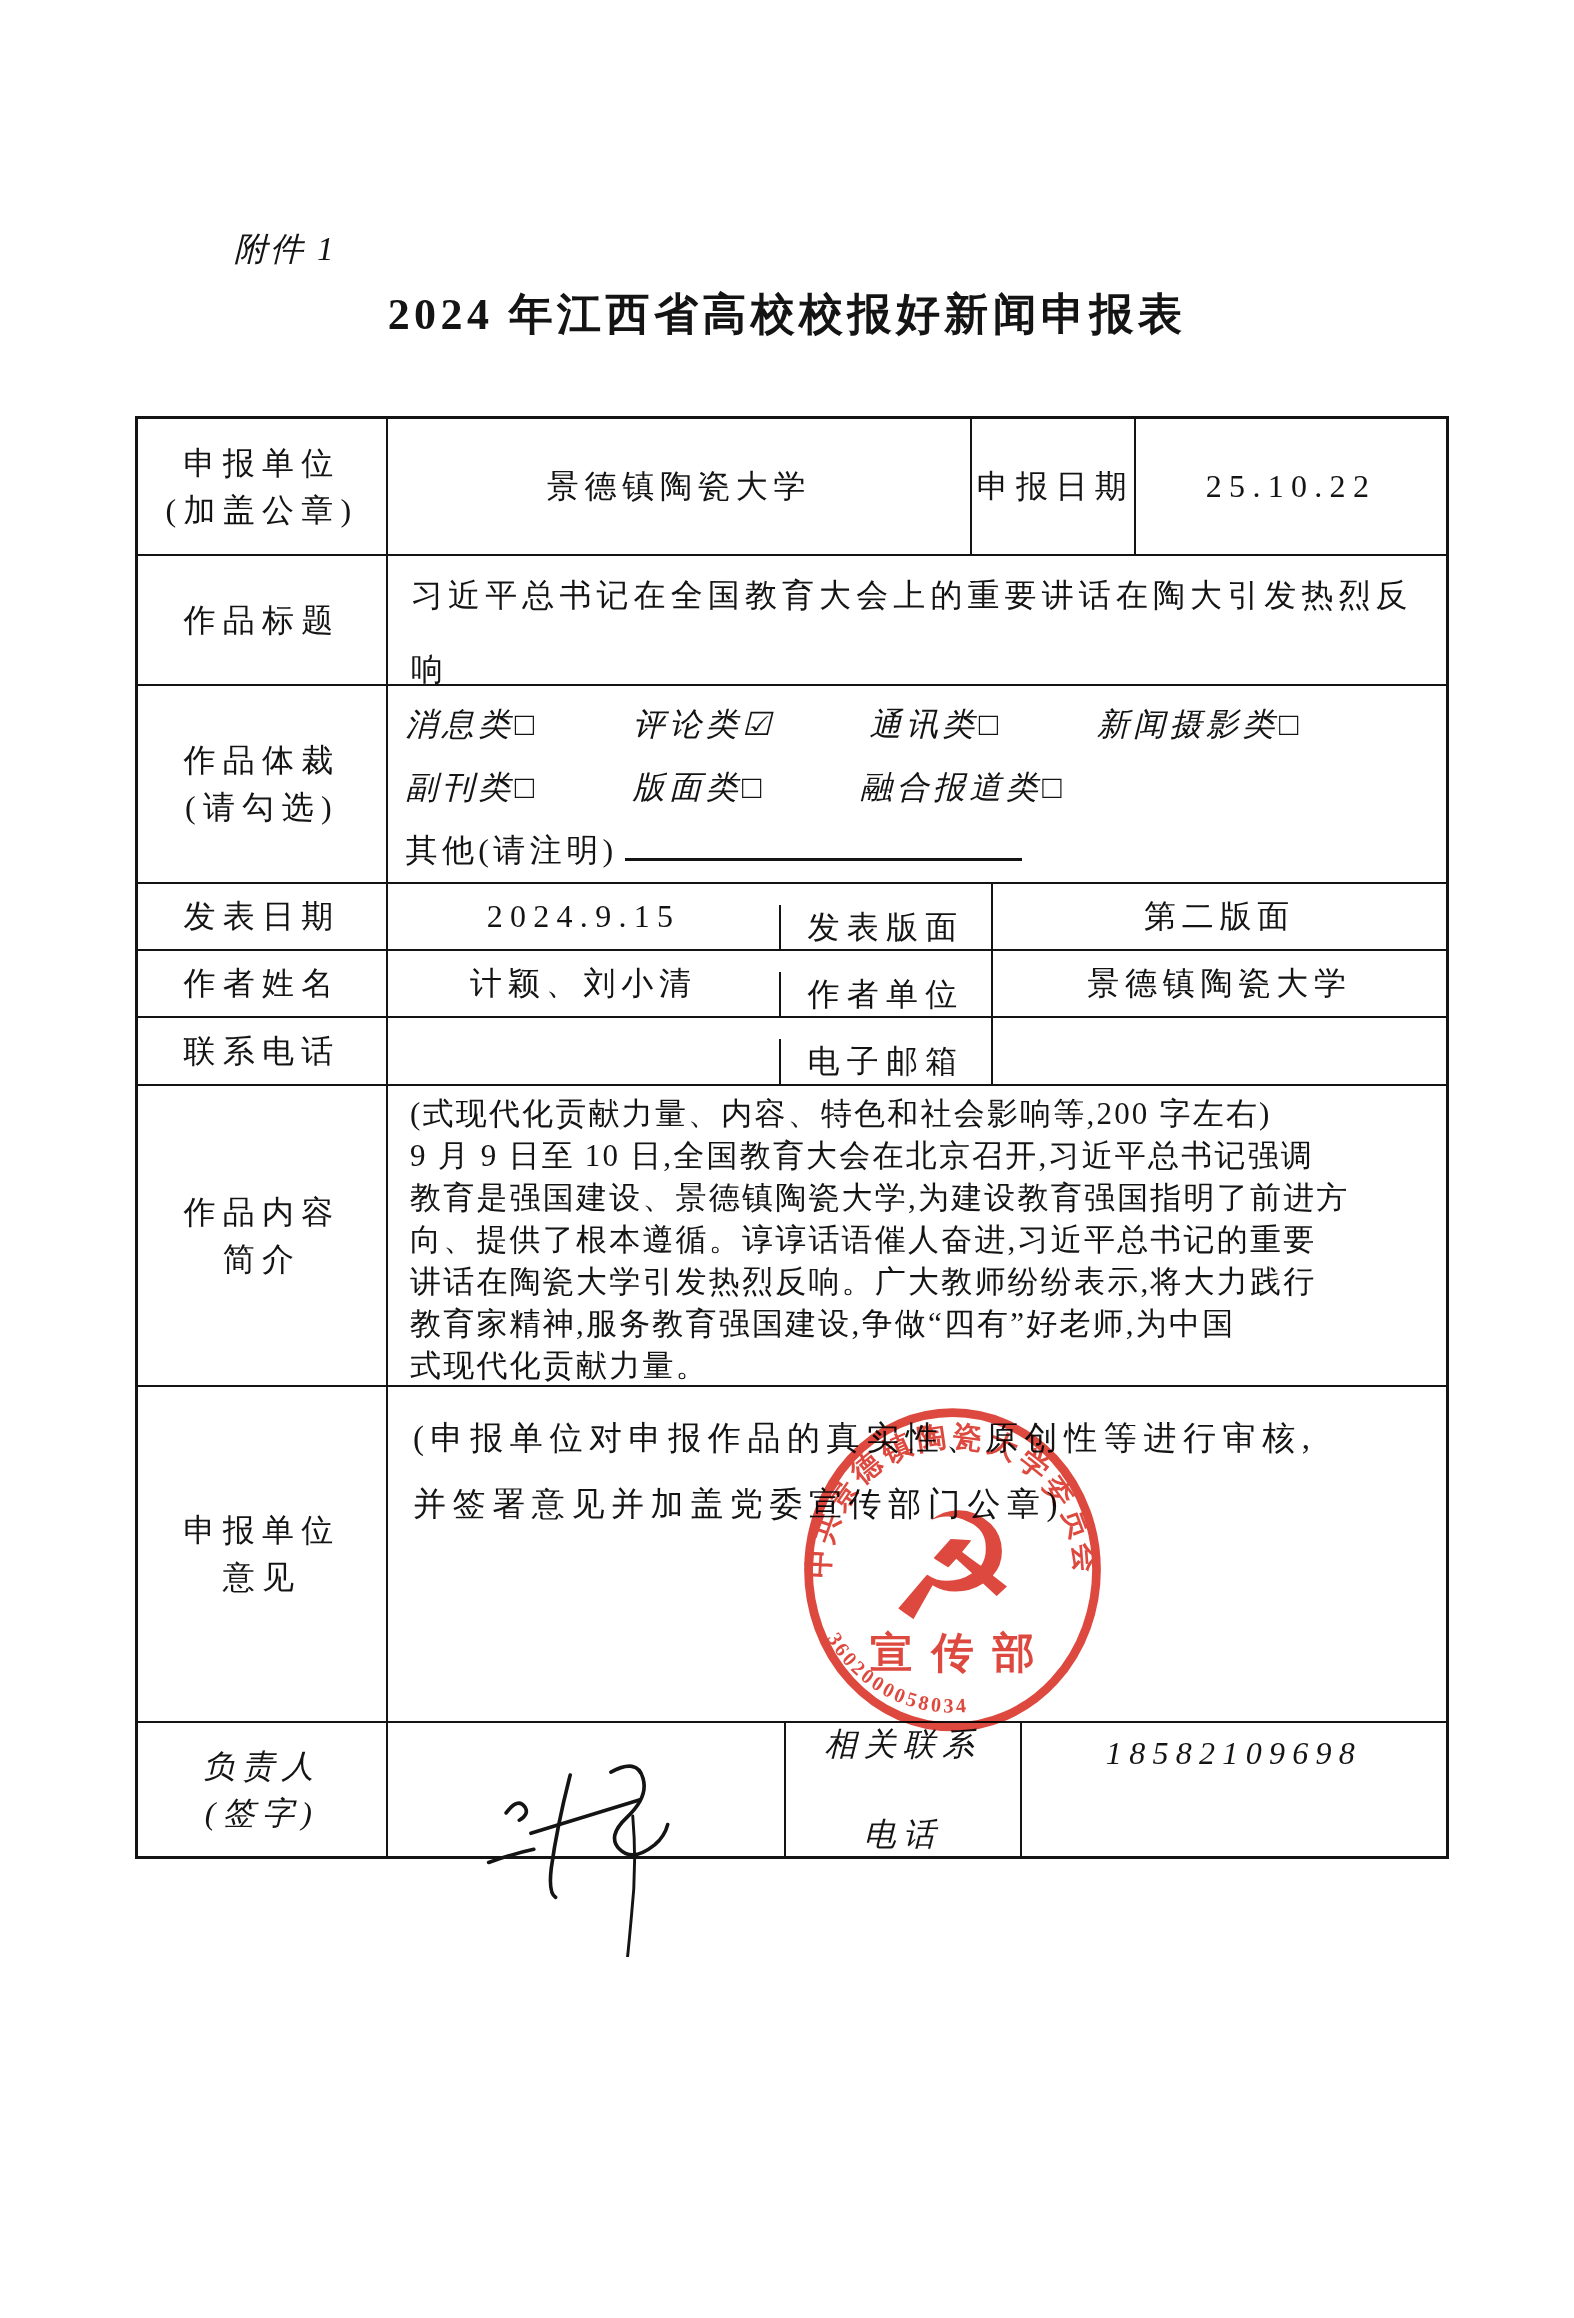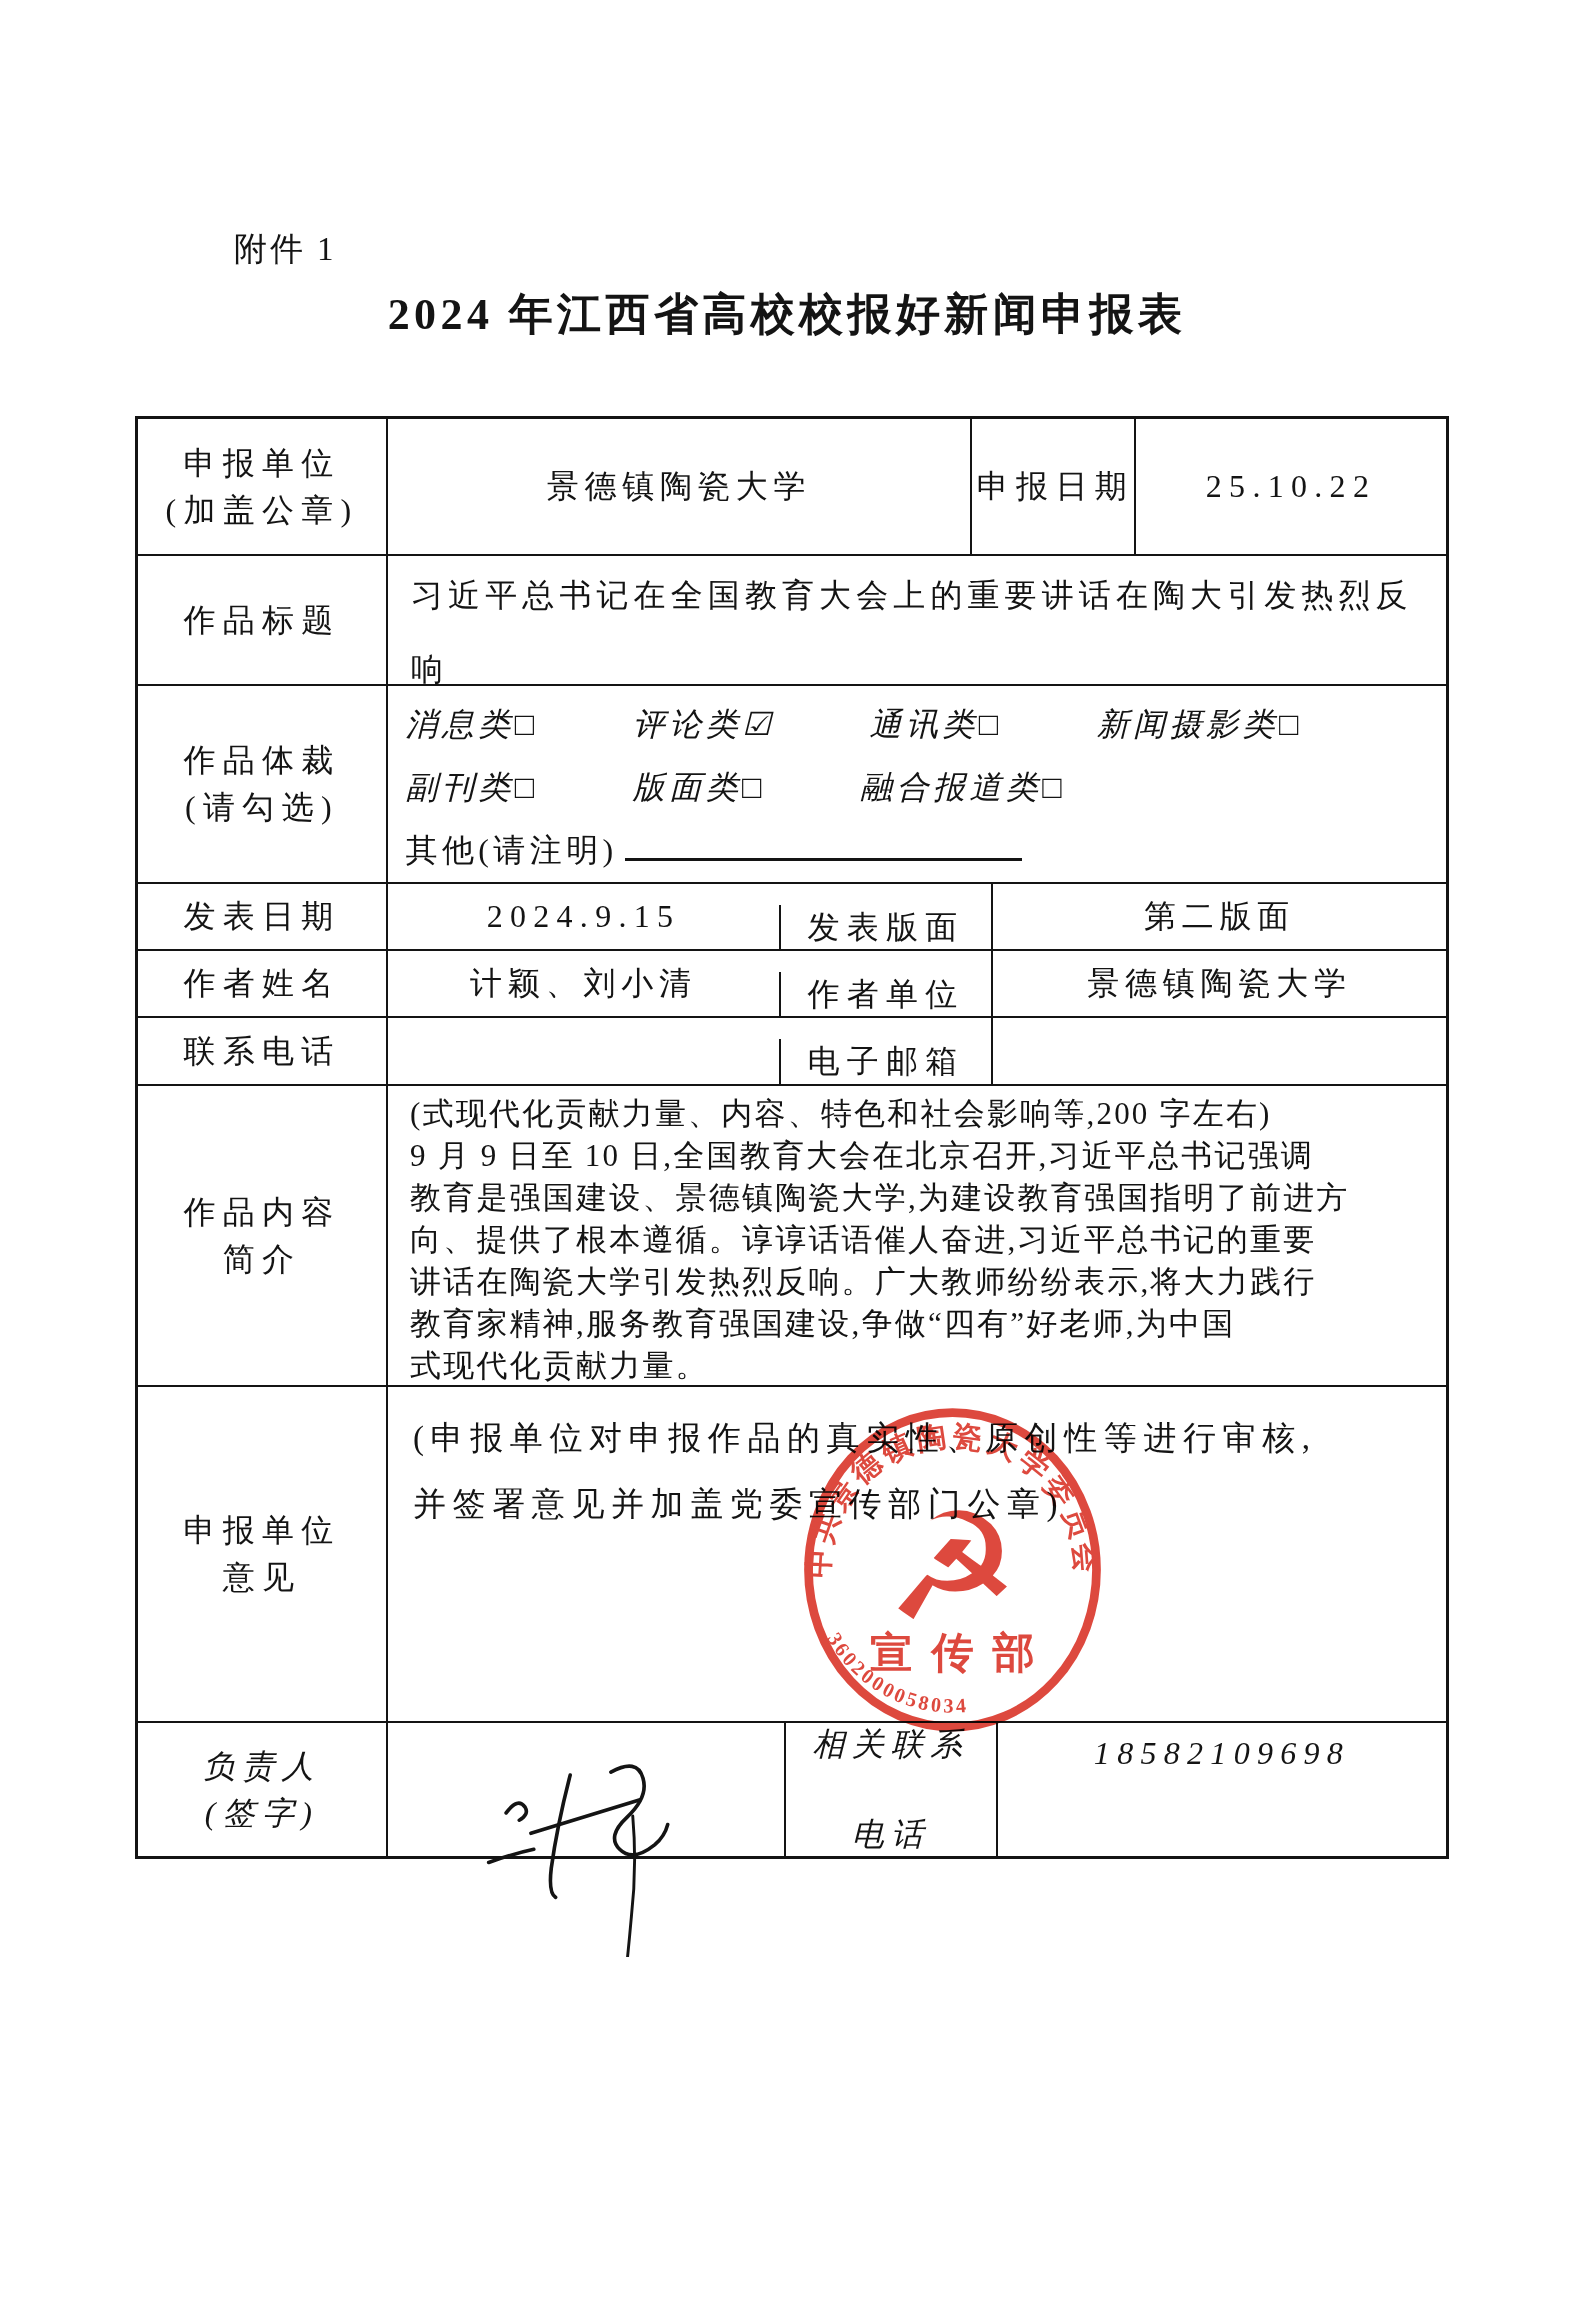--- a/index.html
+++ b/index.html
@@ -1,39 +1,39 @@
 <!DOCTYPE html>
 <html style="font-size:11.7px"><head>
 <meta charset="utf-8">
 <style>
   html,body{margin:0;padding:0;background:#ffffff;}
   .page{
     position:relative;width:1574px;height:2319px;background:#ffffff;
     font-family:"Liberation Serif","DejaVu Serif",serif;color:#141414;overflow:hidden;
   }
-  .attachment{position:absolute;left:234px;top:227px;font-size:33px;letter-spacing:2.9px;}
+  .attachment{position:absolute;left:234px;top:227px;font-size:33px;letter-spacing:2.9px;font-style:italic;}
   .doc-title{position:absolute;left:0;top:285px;width:100%;text-align:center;
     font-size:44px;font-weight:700;letter-spacing:4.4px;}
   
   .tbl{position:absolute;left:135px;top:416px;width:1314px;border:3.6px solid #141414;box-sizing:border-box;background:transparent;}
   .row{display:flex;box-sizing:border-box;}
   .row + .row{border-top:2.9px solid #141414;}
   .cell{box-sizing:border-box;display:flex;flex-direction:column;justify-content:center;align-items:center;overflow:visible;}
   .cell + .cell{border-left:2.2px solid #141414;}
   .grow{flex:1;}
   .lbl{font-size:32px;letter-spacing:7.3px;text-align:center;line-height:47px;}
   .val{font-size:32px;letter-spacing:5.8px;text-align:center;}
   .num{font-size:32px;letter-spacing:7.3px;text-align:center;}
   .left-top{justify-content:flex-start;align-items:flex-start;}
   .r1{height:135px;} .r2{height:130px;} .r3{height:198px;}
   .r4{height:67px;} .r5{height:67px;} .r6{height:68px;}
   .r7{height:301px;} .r8{height:336px;} .r9{height:135px;font-style:italic;}
   .w-label{width:248px;} .w-r1v{width:584px;} .w-r1l2{width:164px;align-items:flex-end;}
   .w-r4v{width:393px;} .w-r4l2{width:212px;margin-top:21px;}
-  .w-r9v{width:398px;} .w-r9l2{width:212px;gap:43px;}
+  .w-r9v{width:398px;} .w-r9l2{width:236px;gap:43px;}
   .title-cell{padding:7.3px 22px 0 23px;gap:10px;}
   .title-line{font-size:32px;letter-spacing:5.1px;line-height:64px;white-space:nowrap;}
   .genre-cell{padding:7.3px 0 0 17.5px;}
   .genre-line{font-size:32px;letter-spacing:4.4px;line-height:63px;white-space:nowrap;}
   .genre-item{display:inline-block;margin-right:82px;font-style:italic;}
   .genre-item:last-child{margin-right:16px;}
   .other-underline{display:inline-block;width:397px;border-bottom:3.6px solid #141414;height:32px;margin-left:7.3px;}
   .intro-cell{padding:7.3px 19px 0 22px;}
   .intro-line{font-size:31px;letter-spacing:2.2px;line-height:42px;white-space:nowrap;}
   .opinion-cell{padding:17.5px 19px 0 25px;}

